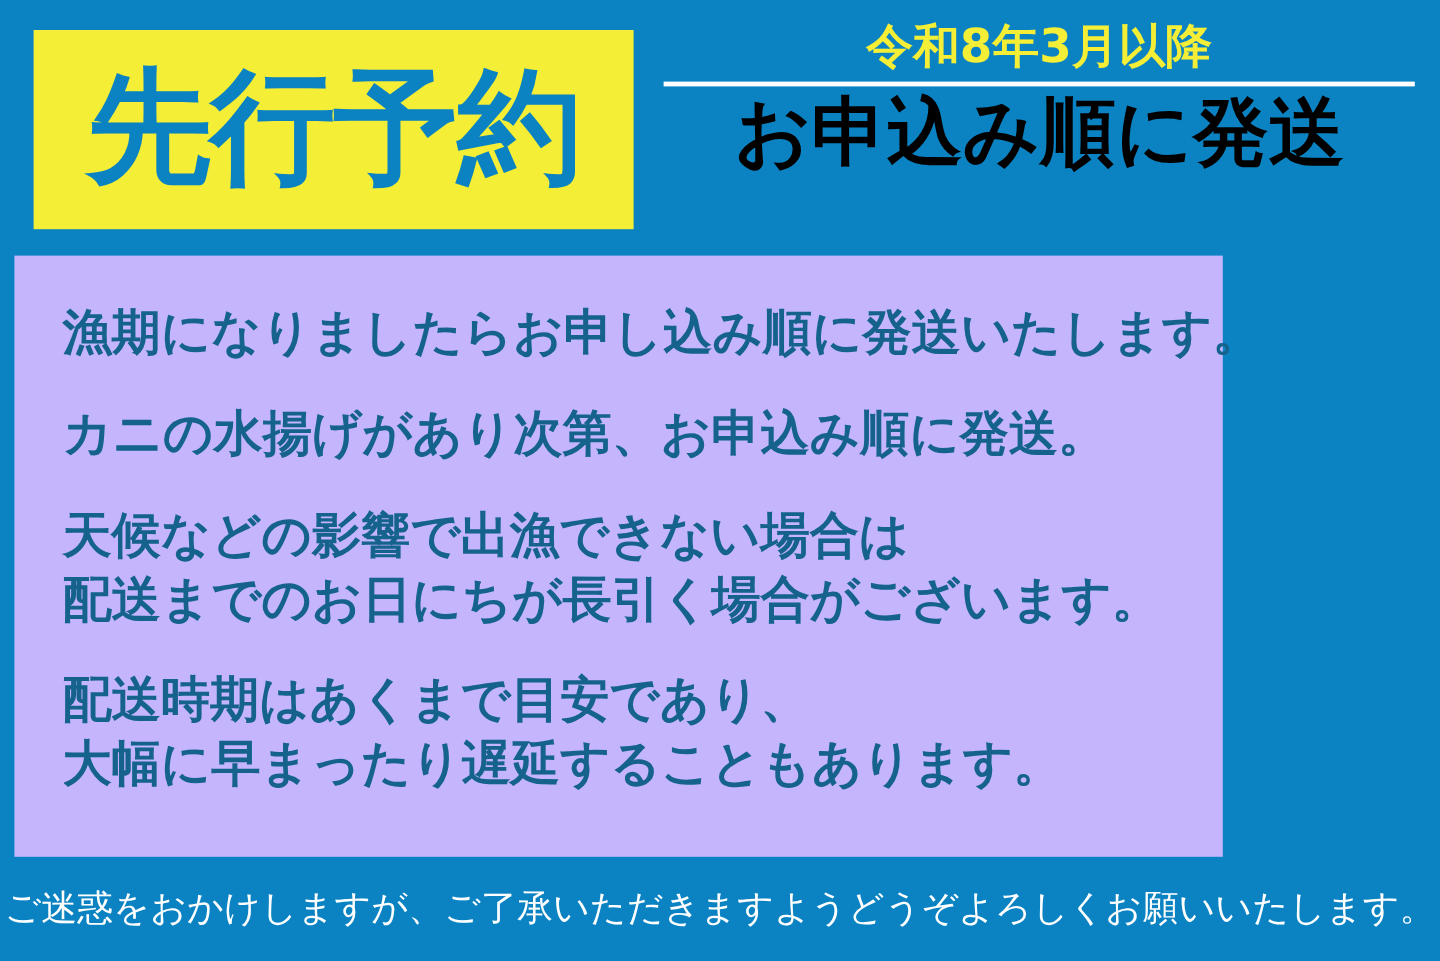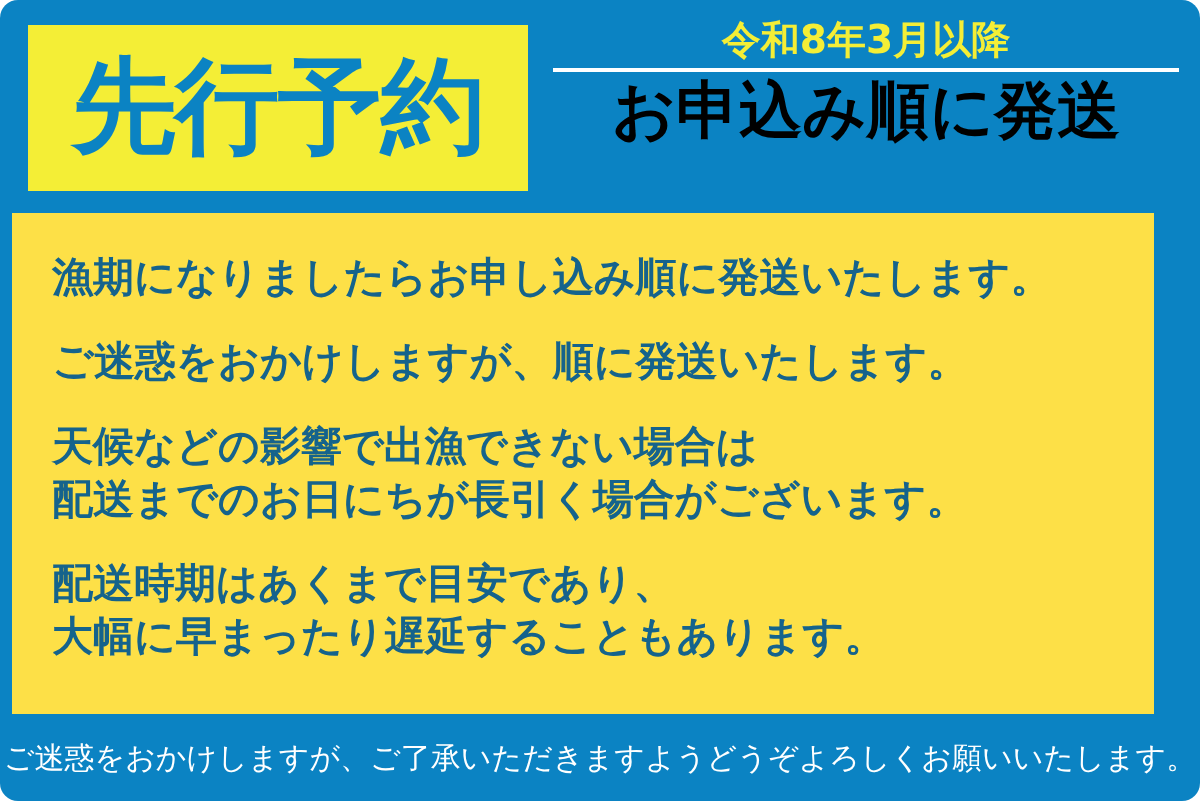--- a/index.html
+++ b/index.html
@@ -12,21 +12,20 @@
     overflow: hidden;
     font-family: "DejaVu Sans", "Liberation Sans", sans-serif;
   }
 
   #banner {
     position: relative;
     width: 1200px;
     height: 801px;
     background: #0b83c3;
     box-sizing: border-box;
-    border-radius: 18px;
   }
 
   
   #header {
     position: absolute;
     left: 0;
     top: 0;
     width: 1200px;
     height: 213px;
   }
@@ -84,23 +83,23 @@
     line-height: 1.12;
     white-space: nowrap;
     letter-spacing: 0px;
   }
 
   
   #panel {
     position: absolute;
     left: 12px;
     top: 213px;
-    width: 1142px;
+    width: 1007px;
     height: 501px;
-    background: #fde047;
+    background: #c4b5fd;
     box-sizing: border-box;
     padding: 38px 0 0 40px;
   }
 
   .para {
     color: #15638c;
     font-size: 41px;
     font-weight: 700;
     line-height: 1.30;
     letter-spacing: 0px;
@@ -153,21 +152,21 @@
 
   </div>
 
   <div id="panel">
 
     <p class="para">
       <span class="ln">漁期になりましたらお申し込み順に発送いたします。</span>
     </p>
 
     <p class="para">
-      <span class="ln">ご迷惑をおかけしますが、順に発送いたします。</span>
+      <span class="ln">カニの水揚げがあり次第、お申込み順に発送。</span>
     </p>
 
     <p class="para">
       <span class="ln">天候などの影響で出漁できない場合は</span>
       <span class="ln">配送までのお日にちが長引く場合がございます。</span>
     </p>
 
     <p class="para">
       <span class="ln">配送時期はあくまで目安であり、</span>
       <span class="ln">大幅に早まったり遅延することもあります。</span>

